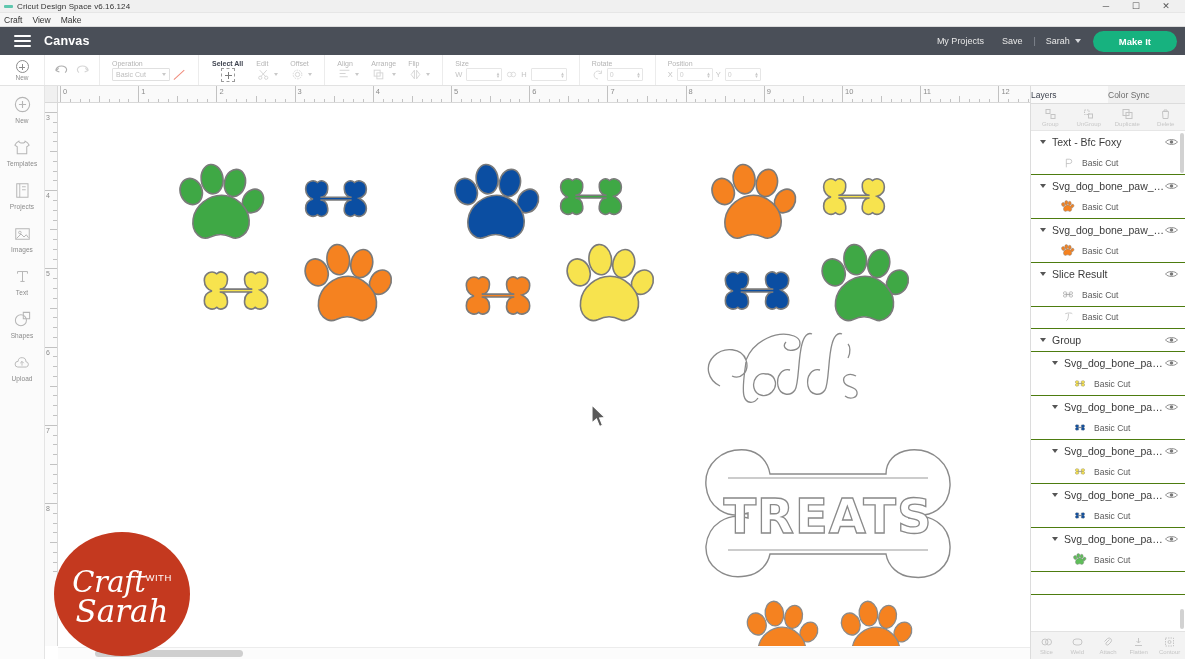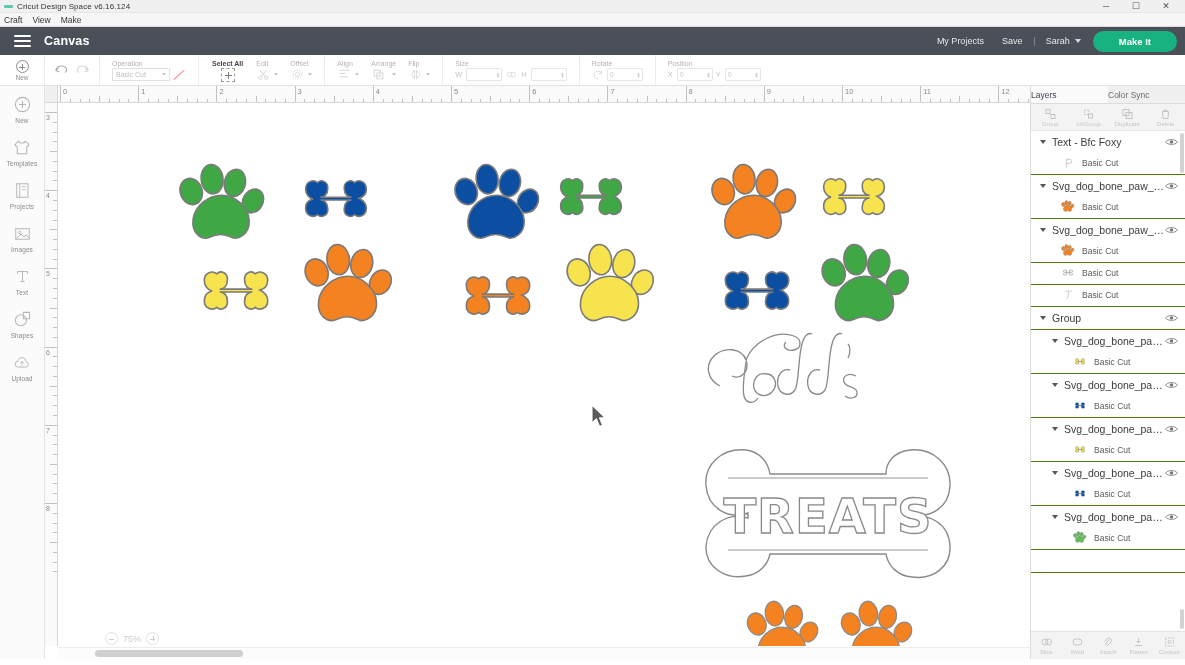--- a/index.html
+++ b/index.html
@@ -644,20 +644,28 @@
         </g>
       </svg>
     </div>
 
     <div class="zoomctl">
       <span class="zbtn"></span>
       <span class="zval">75%</span>
       <span class="zbtn plus"></span>
     </div>
 
+    <div class="logo">
+      <div style="text-align:center">
+        <div class="lg1">
+          <span>Craft</span><span class="lgw">WITH</span>
+        </div>
+        <div class="lg2">Sarah</div>
+      </div>
+    </div>
 
     <svg class="cursor" style="left:545px;top:318px" width="18" height="26" viewBox="0 0 18 26">
       <path d="M2 1 L2 19 L6.5 15 L9.5 22.5 L12.5 21.2 L9.6 14 L15 13.6 Z" fill="#5a5a5a" stroke="#fff" stroke-width="1.1"></path>
     </svg>
 
     <div class="hscroll">
       <div class="hthumb"></div>
     </div>
   </div>
 
@@ -768,20 +776,28 @@
                   <ellipse cx="62" cy="21" rx="11" ry="14.5"></ellipse>
                   <ellipse cx="81" cy="40" rx="10.5" ry="13" transform="rotate(30 81 40)"></ellipse>
                   <path d="M48 34 C62 34 76 46 77 60 C78 74 66 82 58 78 C50 74 44 74 36 78 C27 82 16 74 18 59 C20 45 34 34 48 34 Z"></path>
                 </g>
               </svg>
             </span>
             <span class="lsubtx">Basic Cut</span>
           </div>
         </div>
         <div class="lgroup">
+          <div class="lhead">
+            <span class="caret"></span>
+            <span class="lname">Slice Result</span>
+            <span class="eye"><svg width="13" height="10" viewBox="0 0 24 16">
+                <path d="M1 8 C5 2 19 2 23 8 C19 14 5 14 1 8 Z" fill="none" stroke="#4a4a4a" stroke-width="1.5"></path>
+                <circle cx="12" cy="8" r="3.2" fill="#4a4a4a"></circle>
+              </svg></span>
+          </div>
           <div class="lsub">
             <span class="swatch">
               <svg width="16" height="11" viewBox="0 0 100 48">
                 <path fill="#f2f2f2" stroke="#7a7a7a" stroke-width="3" d="M17 13 C17 5 25 2 30 6 C34 2 42 5 41 13 C41 19 37 22 33 22 L67 22 C63 22 59 19 59 13 C58 5 66 2 70 6 C75 2 83 5 83 13 C83 19 79 22 75 23 C79 25 83 28 83 34 C83 42 75 45 70 41 C66 45 58 42 59 34 C59 28 63 25 67 25 L33 25 C37 25 41 28 41 34 C42 42 34 45 30 41 C25 45 17 42 17 34 C17 28 21 25 25 24 C21 23 17 19 17 13 Z"></path>
               </svg>
             </span>
             <span class="lsubtx">Basic Cut</span>
           </div>
         </div>
         <div class="lgroup">

